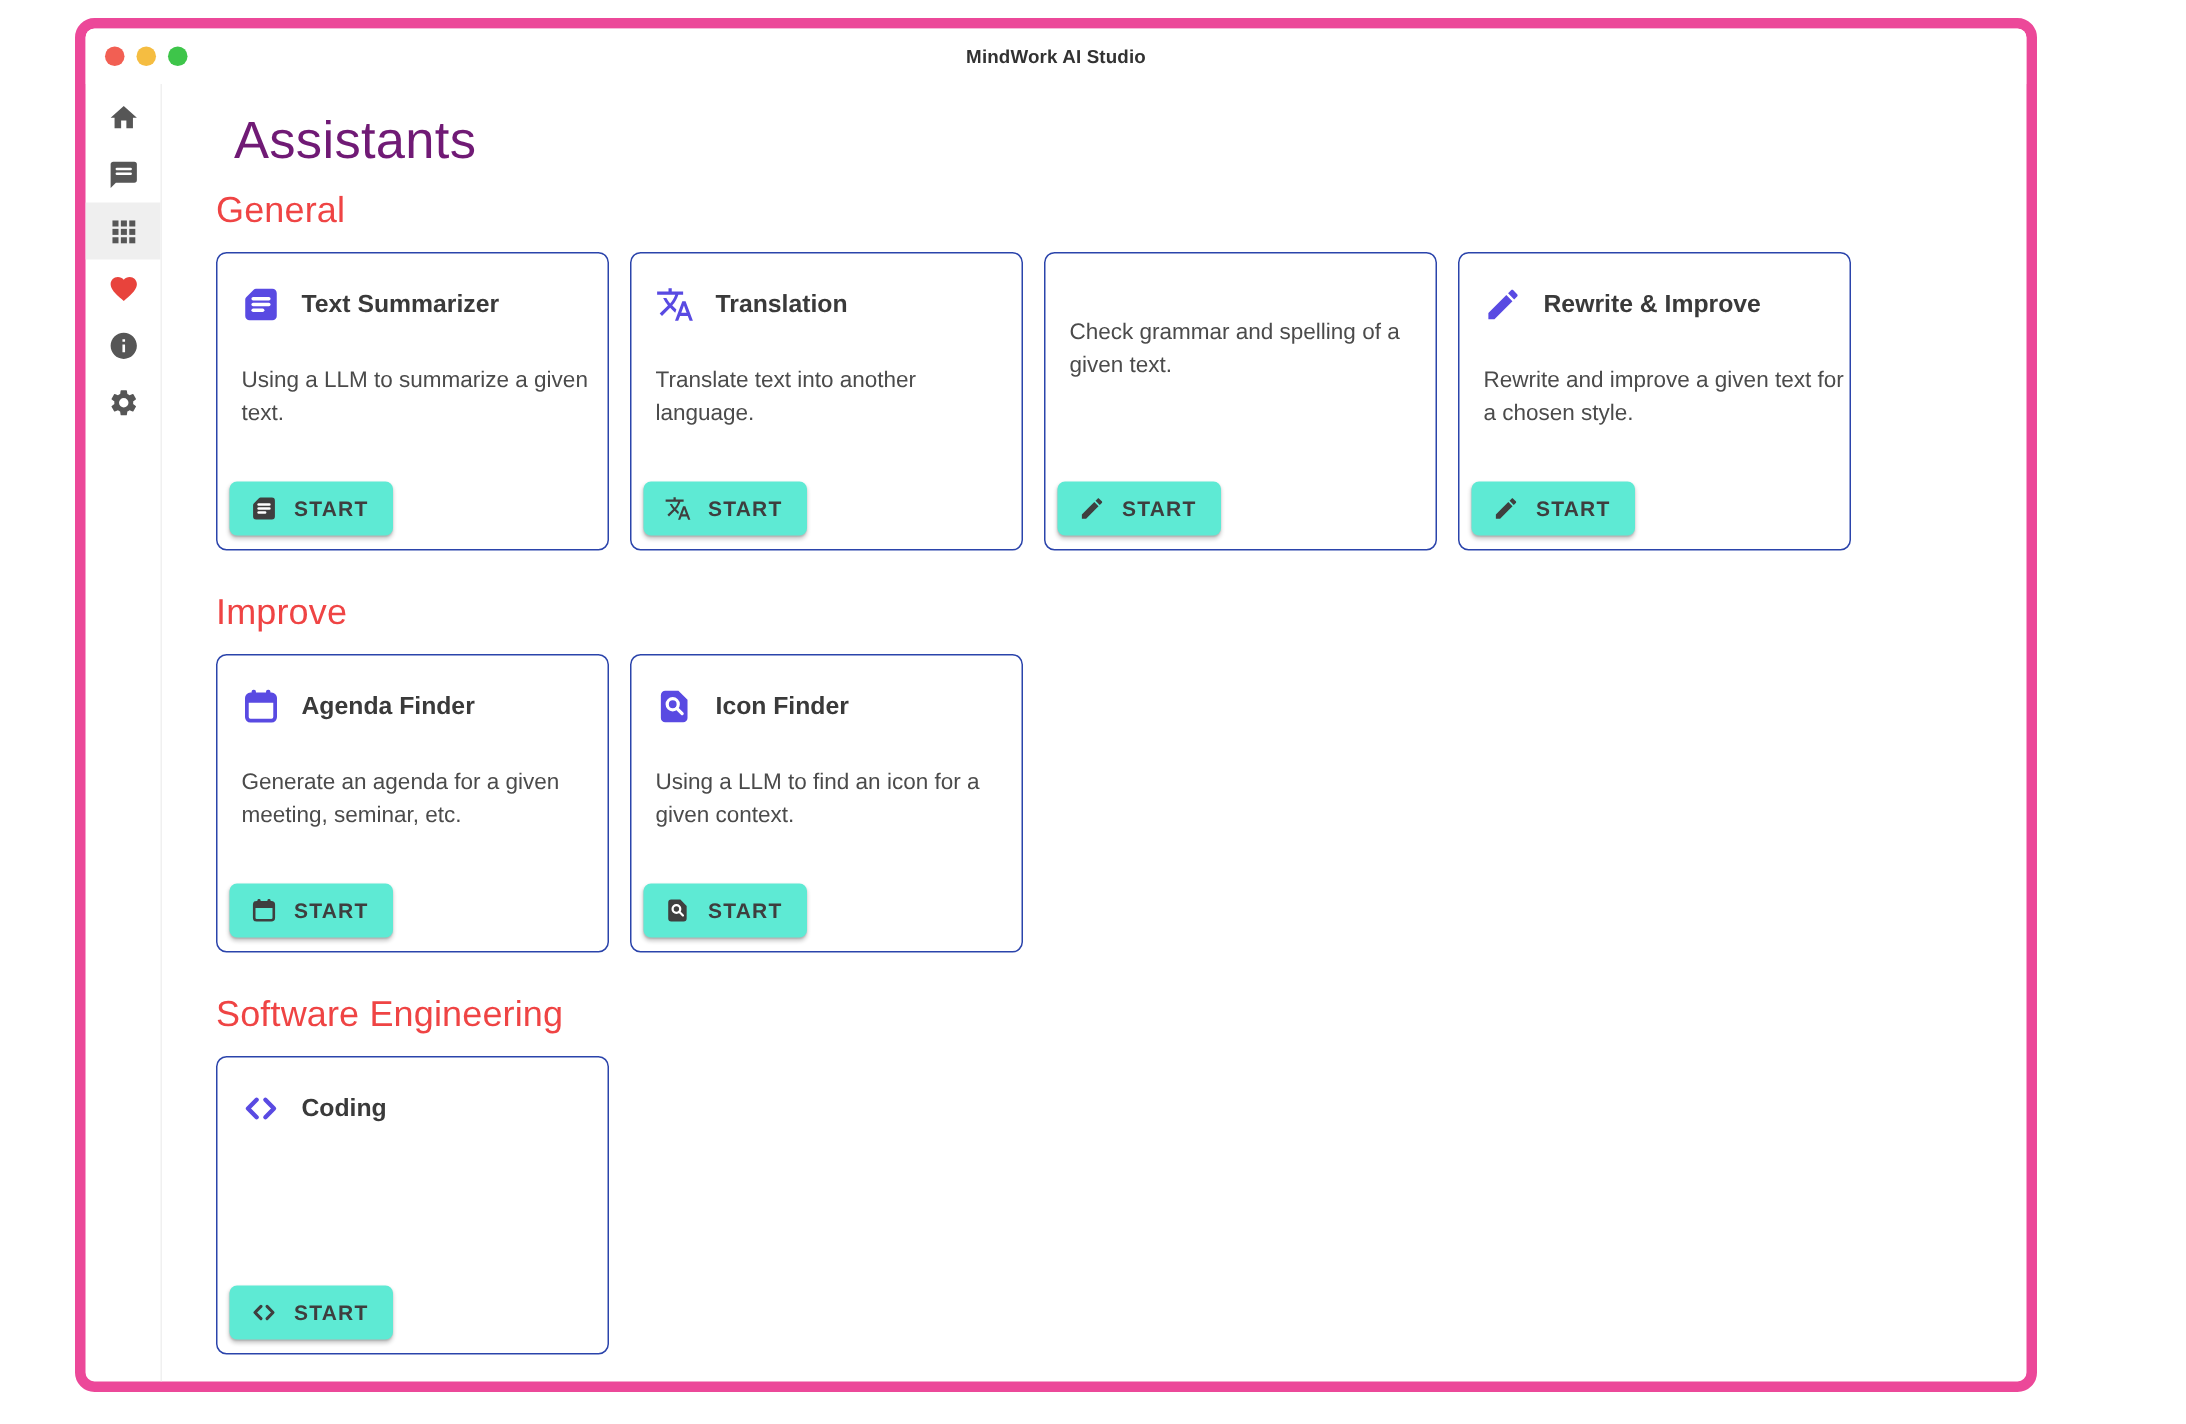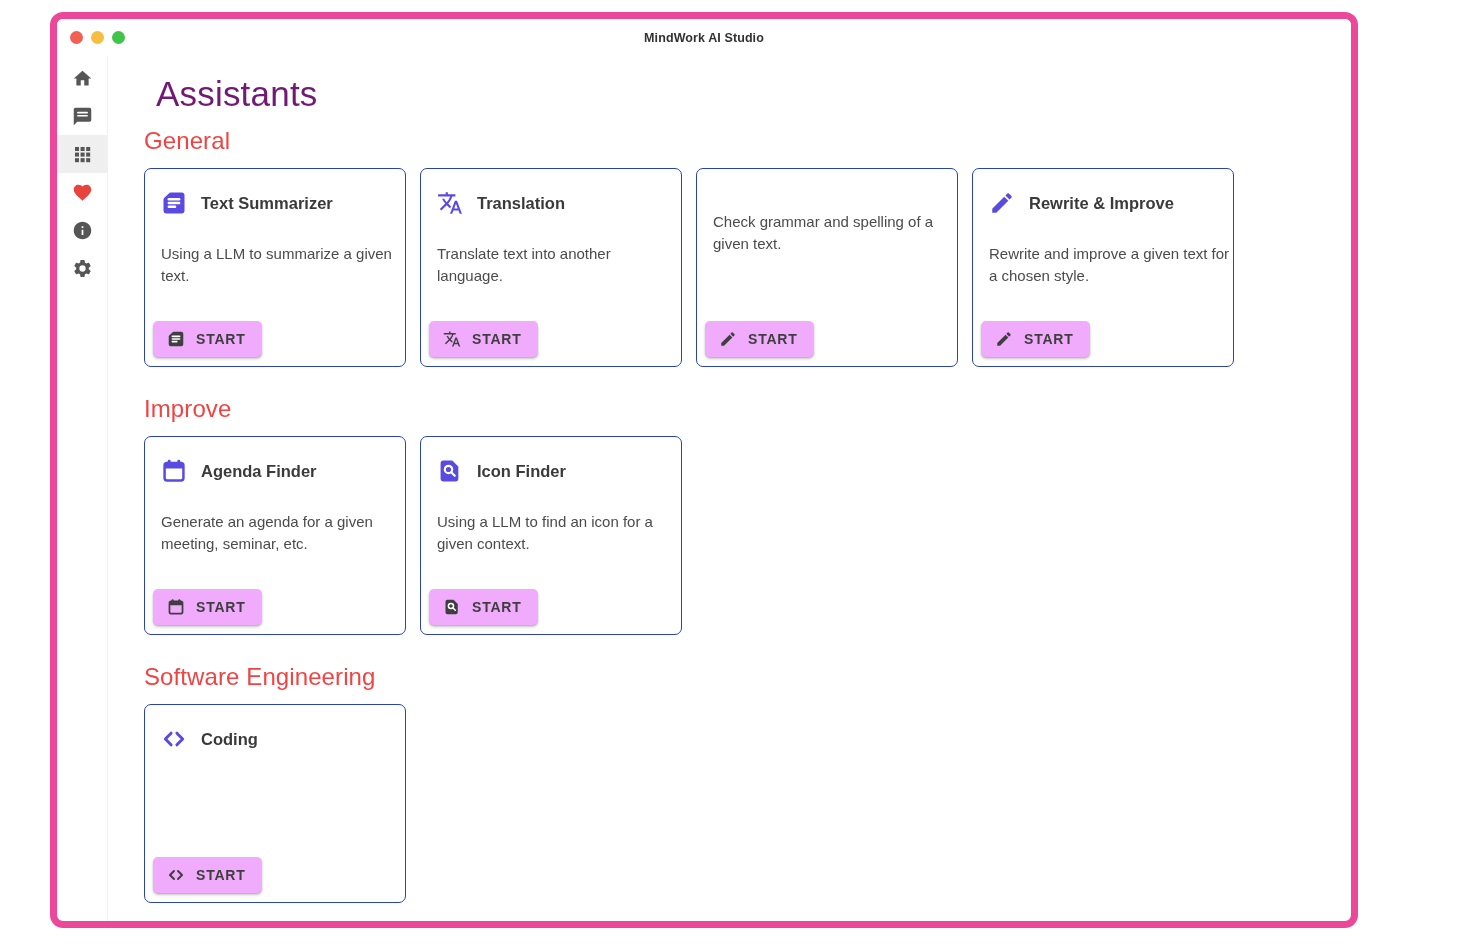--- a/index.html
+++ b/index.html
@@ -70,21 +70,21 @@
   .card-icon svg{ width:26px; height:26px; display:block; }
   .card-title{ font-size:16.5px; font-weight:600; color:#3a3a3a; }
   .card-desc{
     margin-top:27px; font-size:15px; color:#4b4b4b; line-height:22px;
     padding-right:2px;
   }
   .start-btn{
     margin-top:auto; align-self:flex-start;
     margin-left:-8px; margin-bottom:-3px;
     display:flex; align-items:center; gap:11px;
-    background:#f0abfc; border:none; border-radius:5px;
+    background:#5eead4; border:none; border-radius:5px;
     padding:9px 16px 9px 14px;
     box-shadow:0 2px 3px rgba(0,0,0,.22), 0 1px 1px rgba(0,0,0,.12);
     cursor:pointer;
     font-family:"Liberation Sans", sans-serif;
   }
   .start-btn .btn-icon svg{ width:18px; height:18px; display:block; }
   .start-label{
     font-size:14px; font-weight:600; color:#3e3e3e; letter-spacing:.8px;
   }
 </style>

